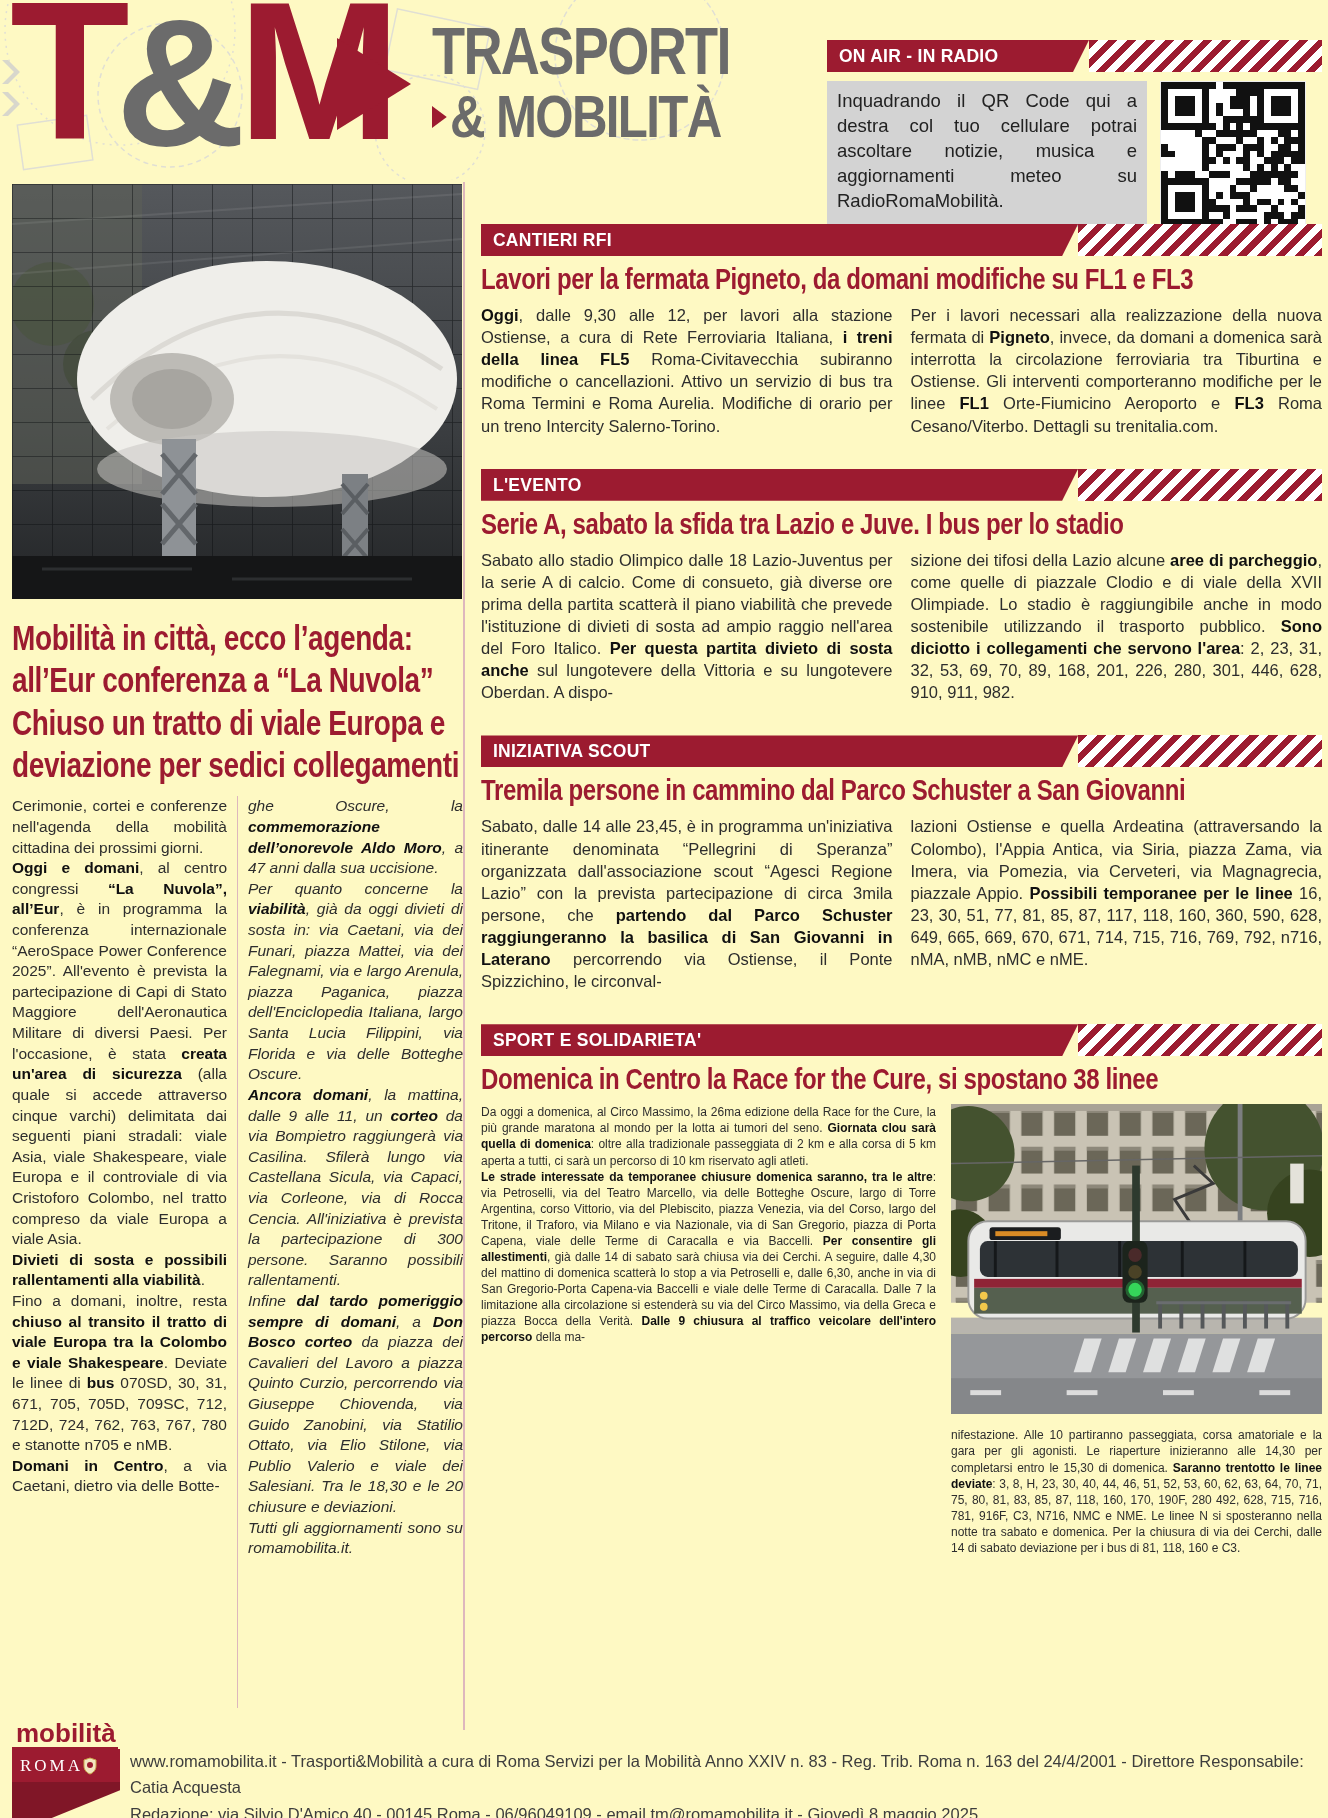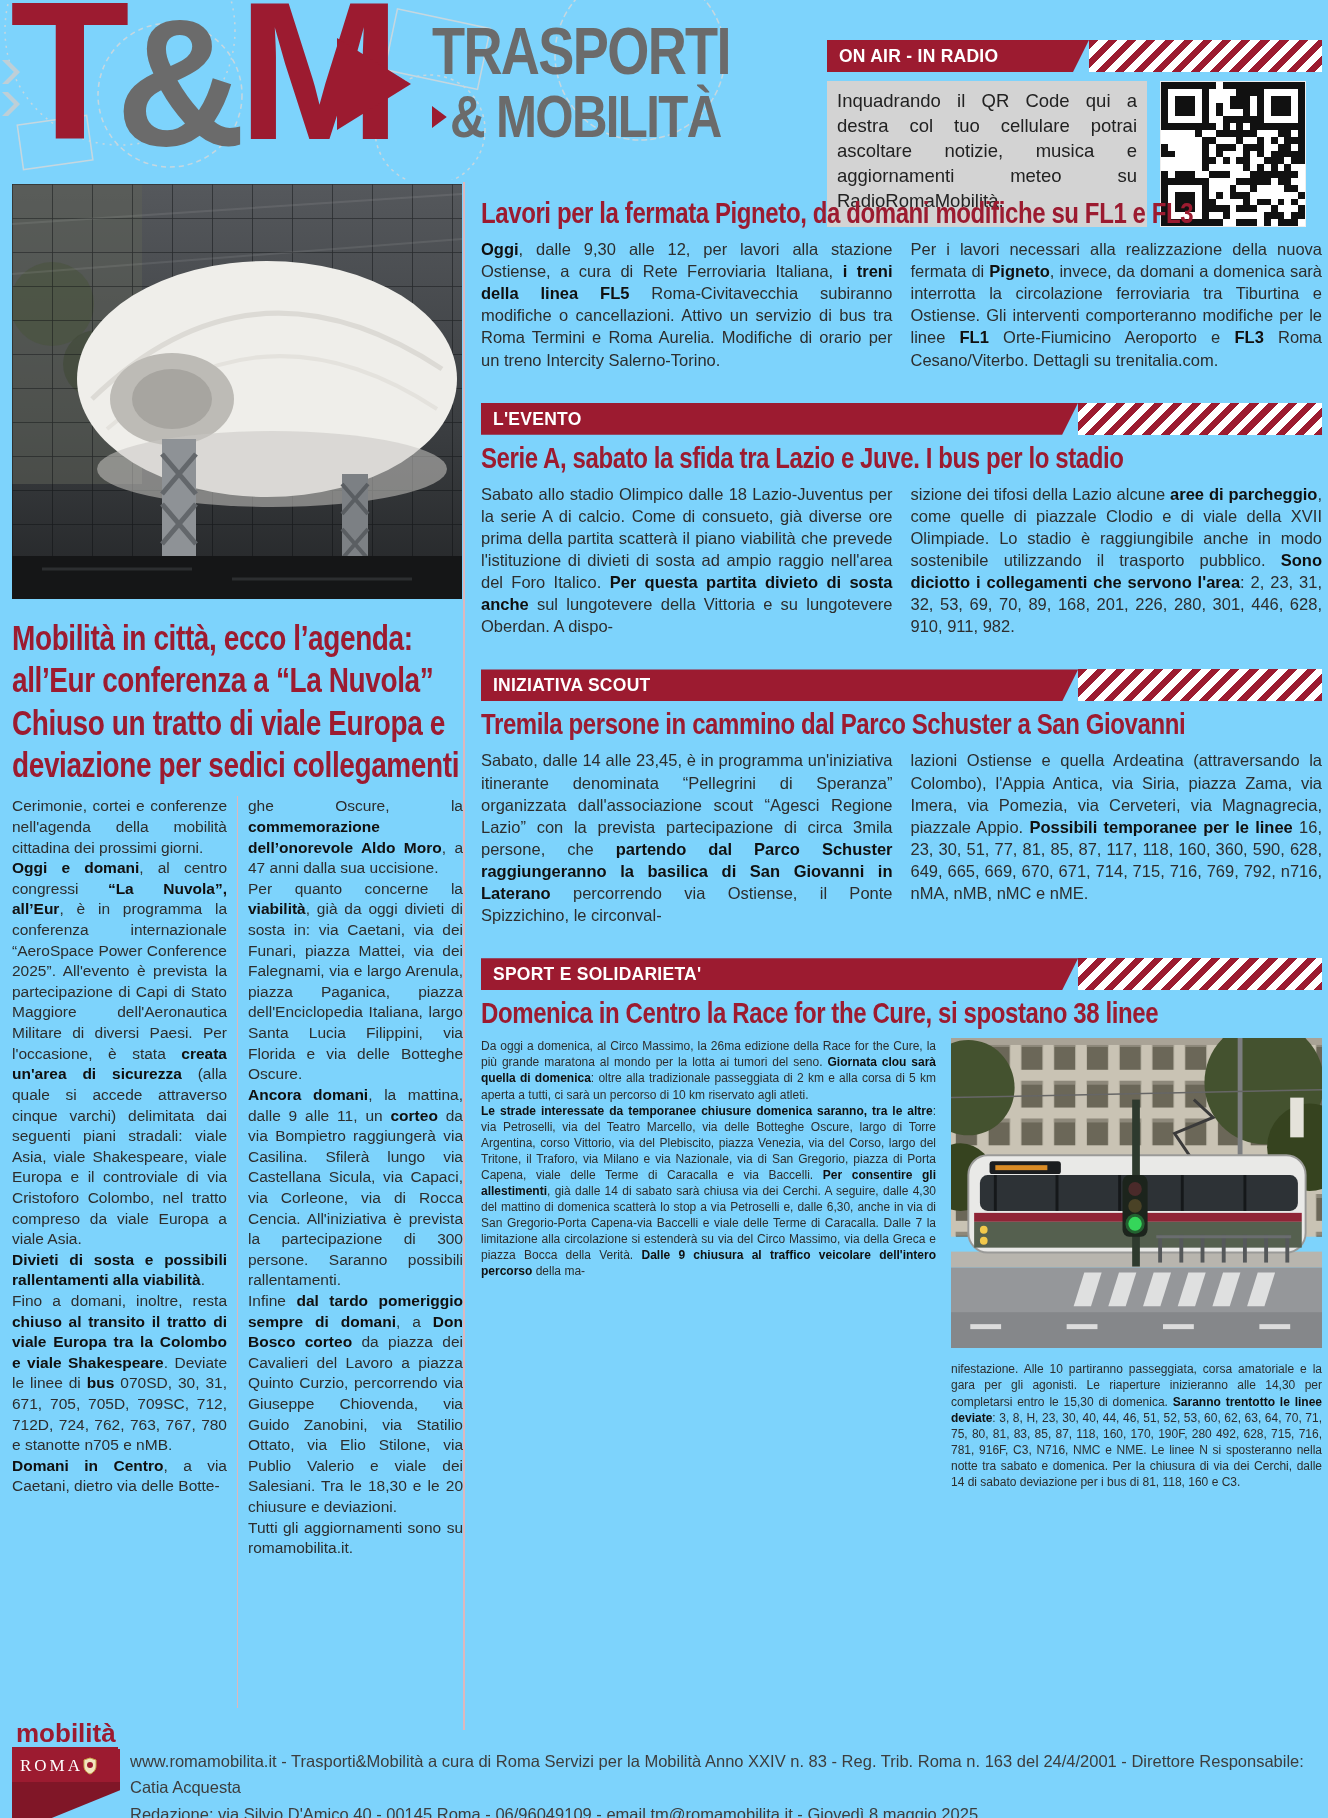--- a/index.html
+++ b/index.html
@@ -6,21 +6,21 @@
     --red:#9c1b30;
     --red-dark:#801627;
     --logo-gray:#6b6b6b;
     --ink:#2d2d2d;
     --pink-line:#ddb7bd;
     --qr-box:#d3d3d3;
   }
   *{margin:0;padding:0;box-sizing:border-box;}
   html,body{background:#fff;}
   .page{
-    position:relative;width:1328px;height:1818px;margin:0 auto;background:#7dd3fc;
+    position:relative;width:1328px;height:1818px;margin:0 auto;background:#fef9c3;
     font-family:"Liberation Sans",sans-serif;color:var(--ink);overflow:hidden;
   }
   
   .masthead{position:absolute;top:0;left:0;width:1328px;height:180px;}
   .hdr-deco{position:absolute;left:0;top:0;opacity:.8;}
   .logo{position:absolute;left:10px;top:-28px;height:200px;white-space:nowrap;}
   .logo span{font-weight:800;font-size:196px;line-height:200px;letter-spacing:-14px;}
   .logo .lt{color:var(--red);}
   .logo .lamp{color:var(--logo-gray);font-size:180px;position:relative;top:6px;}
   .logo .lm{color:var(--red);margin-left:6px;}
@@ -49,21 +49,21 @@
   
   .content{position:absolute;top:182px;left:0;width:1328px;height:1548px;display:flex;}
   .left-col{width:465px;padding-left:12px;border-right:2px solid var(--pink-line);}
   .right-col{flex:1;padding:10px 6px 0 16px;}
   
   .nuvola-photo{width:450px;height:415px;margin-top:2px;}
   .main-headline{color:var(--red);font-weight:800;font-size:35px;line-height:1.21;
     width:126%;transform:scaleX(.8);transform-origin:left top;margin:14px 0 10px;letter-spacing:-.5px;}
   .left-body{display:flex;height:912px;overflow:hidden;}
   .lcol{flex:1;font-size:15.5px;line-height:1.33;text-align:justify;color:var(--ink);}
-  .lcol+.lcol{border-left:1.5px solid var(--pink-line);margin-left:10px;padding-left:10px;}
+  .lcol+.lcol{border-left:1.5px solid var(--pink-line);margin-left:10px;padding-left:10px;font-style:italic;}
   .lcol b,.sec-col b,.sport-col b{color:#101010;}
   
   .section{margin-bottom:12px;}
   .section .bar{margin-bottom:6px;}
   .section .bar-red{flex:0 0 71%;}
   .sec-headline{color:var(--red);font-weight:800;font-size:30px;line-height:1.1;
     width:126%;transform:scaleX(.8);transform-origin:left top;margin:4px 0 9px;letter-spacing:-.5px;}
   .sec-body{display:flex;gap:18px;}
   .sec-col{flex:1;font-size:16.5px;line-height:1.34;text-align:justify;}
   .sport-body{display:flex;gap:15px;}
@@ -605,20 +605,26 @@
 
       <div class="left-body">
         <div class="lcol">Cerimonie, cortei e conferenze nell'agenda della mobilità cittadina dei prossimi giorni.<br><b>Oggi e domani</b>, al centro congressi <b>“La Nuvola”, all’Eur</b>, è in programma la conferenza internazionale “AeroSpace Power Conference 2025”. All'evento è prevista la partecipazione di Capi di Stato Maggiore dell'Aeronautica Militare di diversi Paesi. Per l'occasione, è stata <b>creata un'area di sicurezza</b> (alla quale si accede attraverso cinque varchi) delimitata dai seguenti piani stradali: viale Asia, viale Shakespeare, viale Europa e il controviale di via Cristoforo Colombo, nel tratto compreso da viale Europa a viale Asia.<br><b>Divieti di sosta e possibili rallentamenti alla viabilità</b>.<br>Fino a domani, inoltre, resta <b>chiuso al transito il tratto di viale Europa tra la Colombo e viale Shakespeare</b>. Deviate le linee di <b>bus</b> 070SD, 30, 31, 671, 705, 705D, 709SC, 712, 712D, 724, 762, 763, 767, 780 e stanotte n705 e nMB.<br><b>Domani in Centro</b>, a via Caetani, dietro via delle Botte-</div>
         <div class="lcol">ghe Oscure, la <b>commemorazione dell’onorevole Aldo Moro</b>, a 47 anni dalla sua uccisione.<br>Per quanto concerne la <b>viabilità</b>, già da oggi divieti di sosta in: via Caetani, via dei Funari, piazza Mattei, via dei Falegnami, via e largo Arenula, piazza Paganica, piazza dell'Enciclopedia Italiana, largo Santa Lucia Filippini, via Florida e via delle Botteghe Oscure.<br><b>Ancora domani</b>, la mattina, dalle 9 alle 11, un <b>corteo</b> da via Bompietro raggiungerà via Casilina. Sfilerà lungo via Castellana Sicula, via Capaci, via Corleone, via di Rocca Cencia. All'iniziativa è prevista la partecipazione di 300 persone. Saranno possibili rallentamenti.<br>Infine <b>dal tardo pomeriggio sempre di domani</b>, a <b>Don Bosco corteo</b> da piazza dei Cavalieri del Lavoro a piazza Quinto Curzio, percorrendo via Giuseppe Chiovenda, via Guido Zanobini, via Statilio Ottato, via Elio Stilone, via Publio Valerio e viale dei Salesiani. Tra le 18,30 e le 20 chiusure e deviazioni.<br>Tutti gli aggiornamenti sono su romamobilita.it.</div>
       </div>
     </aside>
 
     <main class="right-col">
 
       <section class="section">
+        <div class="bar">
+          <div class="bar-red">
+              <span>CANTIERI RFI</span>
+            </div>
+          <div class="bar-stripes"></div>
+        </div>
         <h2 class="sec-headline">Lavori per la fermata Pigneto, da domani modifiche su FL1 e FL3</h2>
         <div class="sec-body">
           <div class="sec-col"><b>Oggi</b>, dalle 9,30 alle 12, per lavori alla stazione Ostiense, a cura di Rete Ferroviaria Italiana, <b>i treni della linea FL5</b> Roma-Civitavecchia subiranno modifiche o cancellazioni. Attivo un servizio di bus tra Roma Termini e Roma Aurelia. Modifiche di orario per un treno Intercity Salerno-Torino.</div>
           <div class="sec-col">Per i lavori necessari alla realizzazione della nuova fermata di <b>Pigneto</b>, invece, da domani a domenica sarà interrotta la circolazione ferroviaria tra Tiburtina e Ostiense. Gli interventi comporteranno modifiche per le linee <b>FL1</b> Orte-Fiumicino Aeroporto e <b>FL3</b> Roma Cesano/Viterbo. Dettagli su trenitalia.com.</div>
         </div>
       </section>
 
       <section class="section">
         <div class="bar">
           <div class="bar-red">

